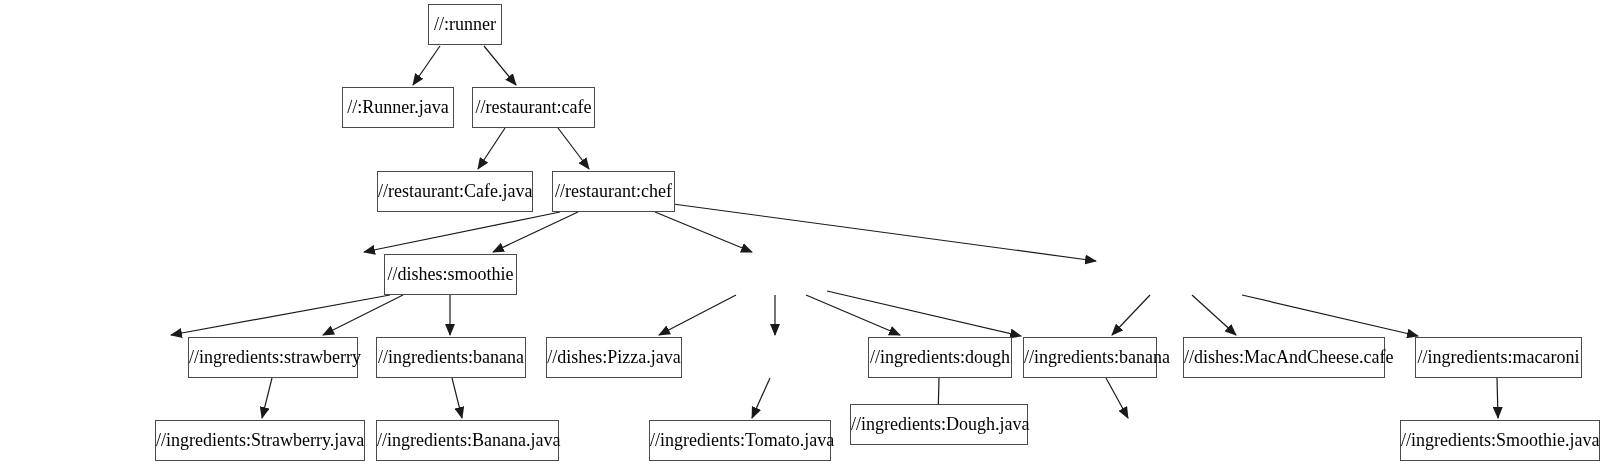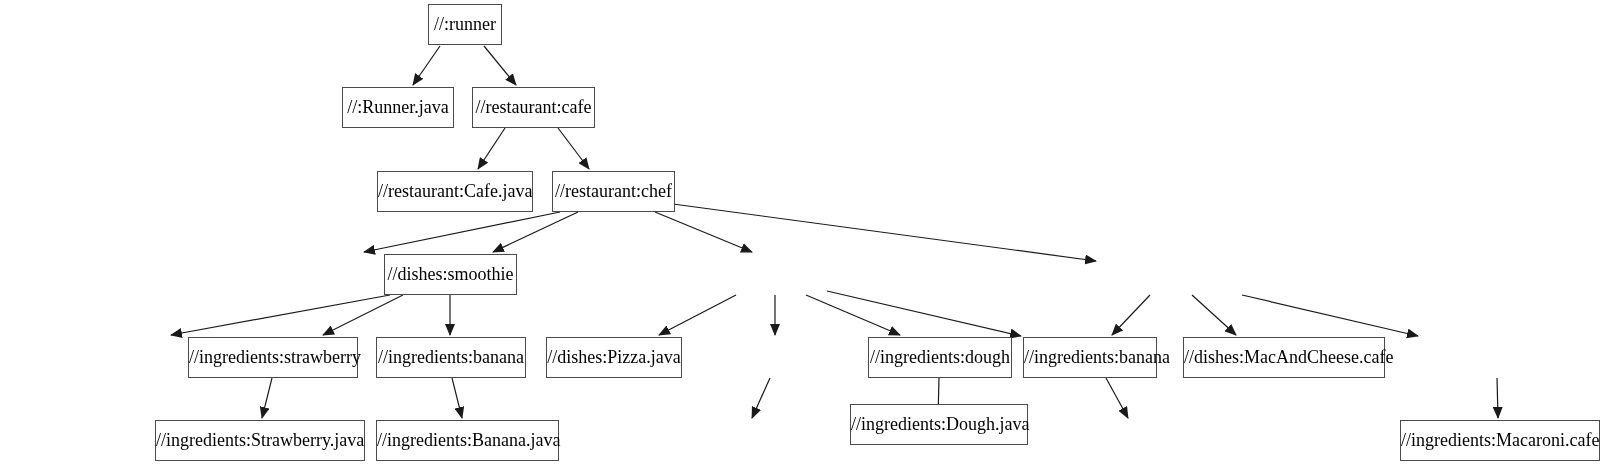--- a/index.html
+++ b/index.html
@@ -85,19 +85,21 @@
   <div class="node" style="left:552px;  top:171px; width:121px">//restaurant:chef</div>
 
   <div class="node" style="left:384px;  top:254px; width:131px">//dishes:smoothie</div>
 
   <div class="node" style="left:188px;  top:337px; width:168px">//ingredients:strawberry</div>
   <div class="node" style="left:376px;  top:337px; width:148px">//ingredients:banana</div>
   <div class="node" style="left:546px;  top:337px; width:134px">//dishes:Pizza.java</div>
   <div class="node" style="left:868px;  top:337px; width:142px">//ingredients:dough</div>
   <div class="node" style="left:1023px; top:337px; width:132px">//ingredients:banana</div>
   <div class="node" style="left:1183px; top:337px; width:200px">//dishes:MacAndCheese.cafe</div>
+  <div class="node" style="left:1415px; top:337px; width:165px">//ingredients:macaroni</div>
 
   <div class="node" style="left:155px;  top:420px; width:208px">//ingredients:Strawberry.java</div>
   <div class="node" style="left:376px;  top:420px; width:181px">//ingredients:Banana.java</div>
+  <div class="node" style="left:649px;  top:420px; width:180px">//ingredients:Tomato.java</div>
   <div class="node" style="left:850px;  top:404px; width:176px">//ingredients:Dough.java</div>
-  <div class="node" style="left:1400px; top:420px; width:198px">//ingredients:Macaroni.cafe</div>
+  <div class="node" style="left:1400px; top:420px; width:198px">//ingredients:Smoothie.java</div>
 
 </div>
 
 </body></html>

